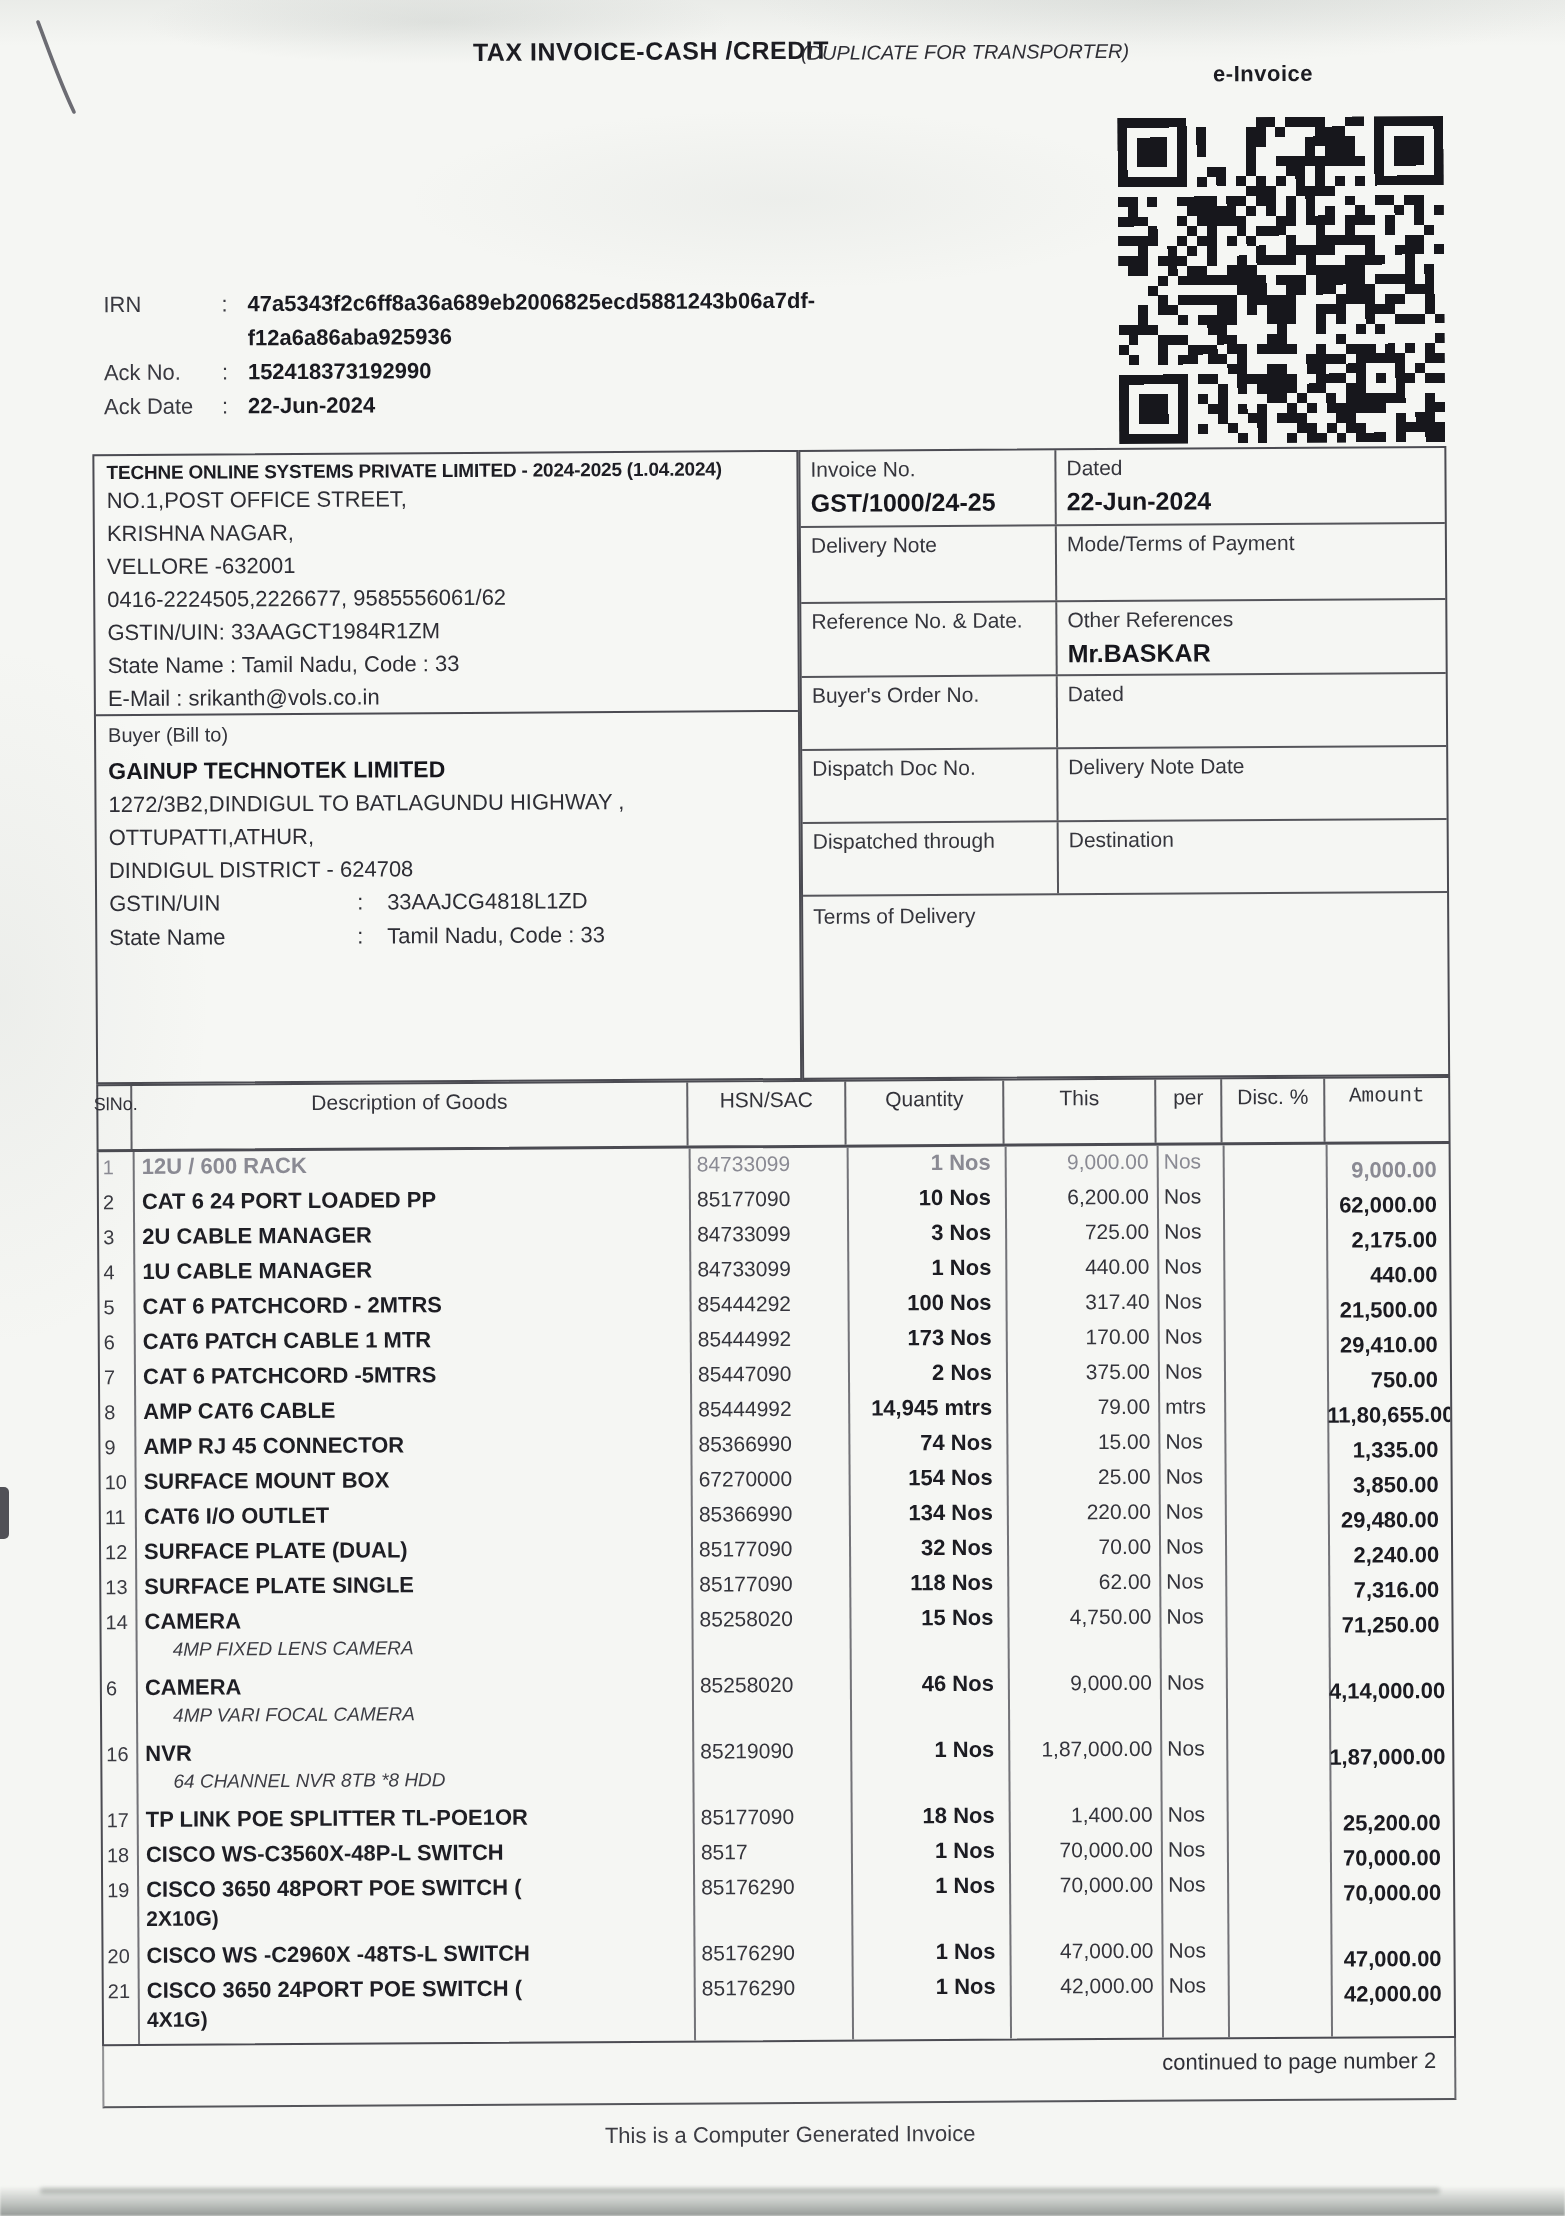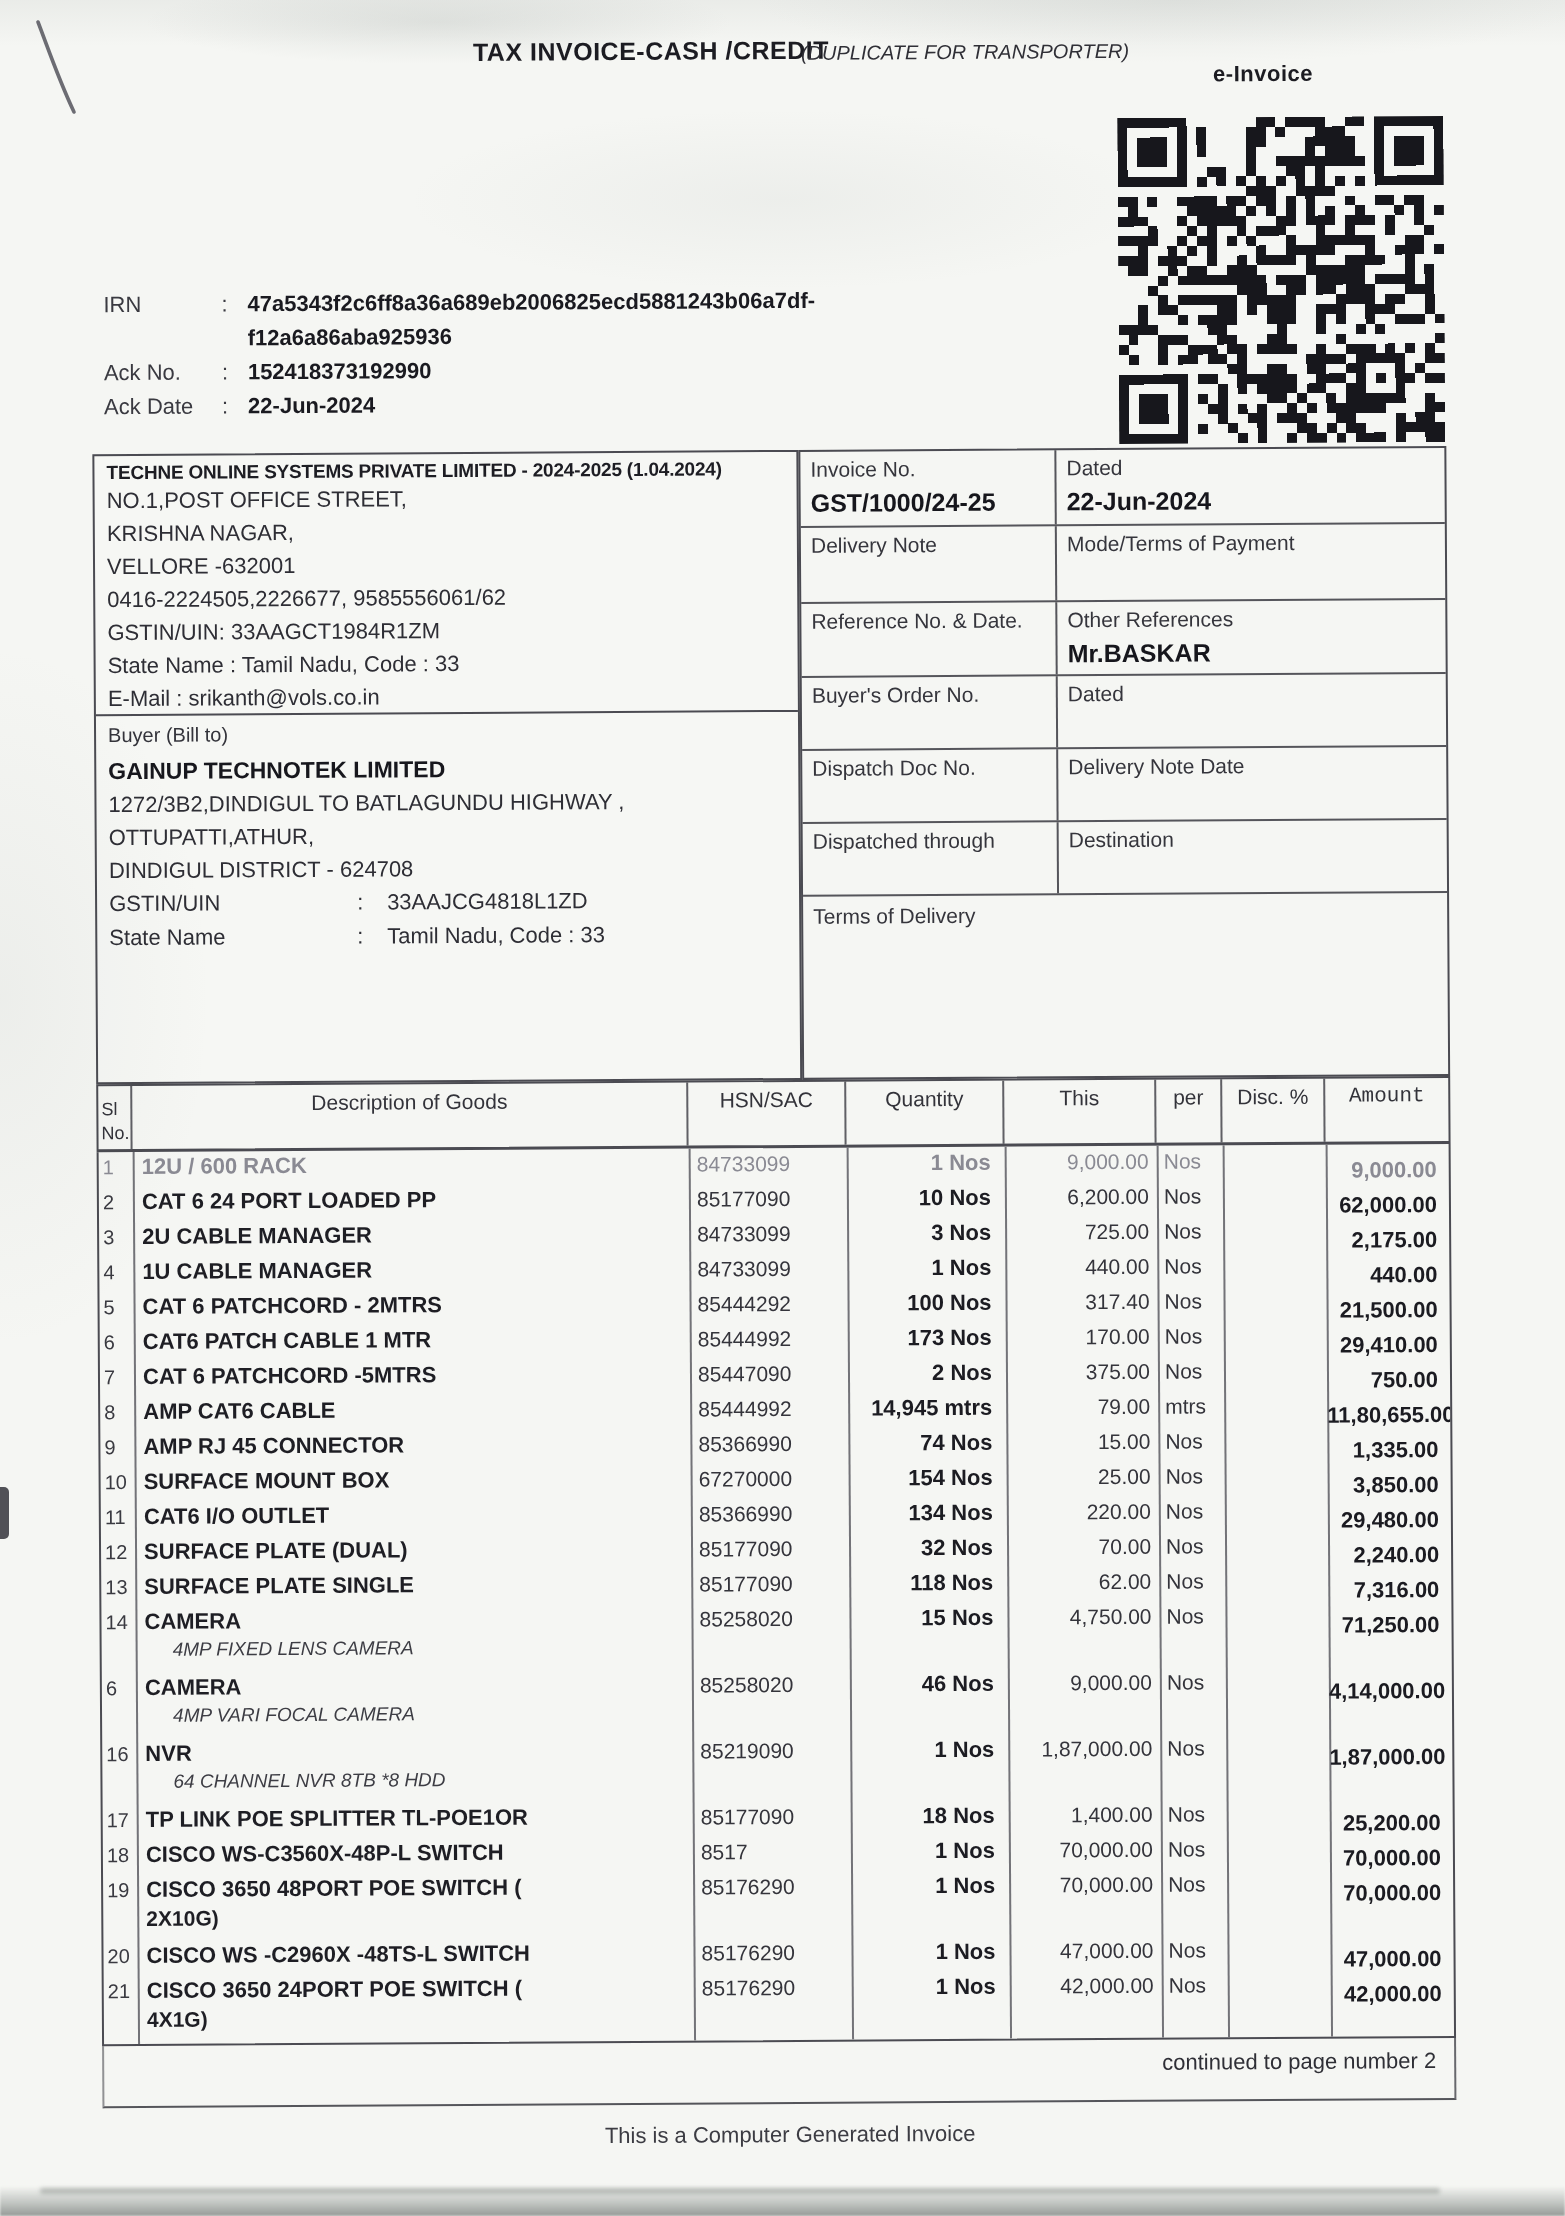--- a/index.html
+++ b/index.html
@@ -51,21 +51,21 @@
   .dt-label{font-size:21px;color:#35353c;line-height:28px;}
   .dt-value{font-size:25px;font-weight:bold;color:#16161c;line-height:30px;margin-top:4px;}
   .dt-terms{flex:1;padding:6px 6px 2px 10px;}
 
   
   .items-head{left:95px;top:1080px;width:1354px;height:68px;box-sizing:border-box;
     border:2px solid rgba(45,45,53,.85);border-bottom:3px solid rgba(45,45,53,.85);
     display:grid;grid-template-columns:34px 556px 158px 158px 152px 66px 103px 1fr;}
   .h-cell{border-right:2px solid rgba(45,45,53,.75);font-size:21px;color:#33333a;display:flex;align-items:flex-start;justify-content:center;padding-top:6px;}
   .h-cell:last-child{border-right:none;font-family:Liberation Mono, monospace;}
-  .h-sl{flex-direction:column;align-items:flex-start;padding-left:3px;font-size:18px;line-height:24px;}
+  .h-sl{flex-direction:row;align-items:flex-start;padding-left:3px;font-size:18px;line-height:24px;}
   .items-body{left:95px;top:1148px;width:1354px;height:894px;box-sizing:border-box;
     border-left:2px solid rgba(45,45,53,.85);border-right:2px solid rgba(45,45,53,.85);
     border-bottom:2px solid rgba(45,45,53,.85);overflow:hidden;}
   .vline{position:absolute;top:0;bottom:0;width:2px;background:rgba(45,45,53,.65);}
   .irow{position:relative;display:grid;grid-template-columns:34px 556px 158px 158px 152px 66px 103px 1fr;
     min-height:35px;align-items:start;}
   .irow.tall{min-height:66px;}
   .c-sl{font-size:20px;color:#3a3a41;padding-left:4px;line-height:30px;}
   .c-desc{padding-left:9px;line-height:30px;}
   .desc-name{font-size:22px;font-weight:bold;color:#1e1e24;line-height:30px;}

